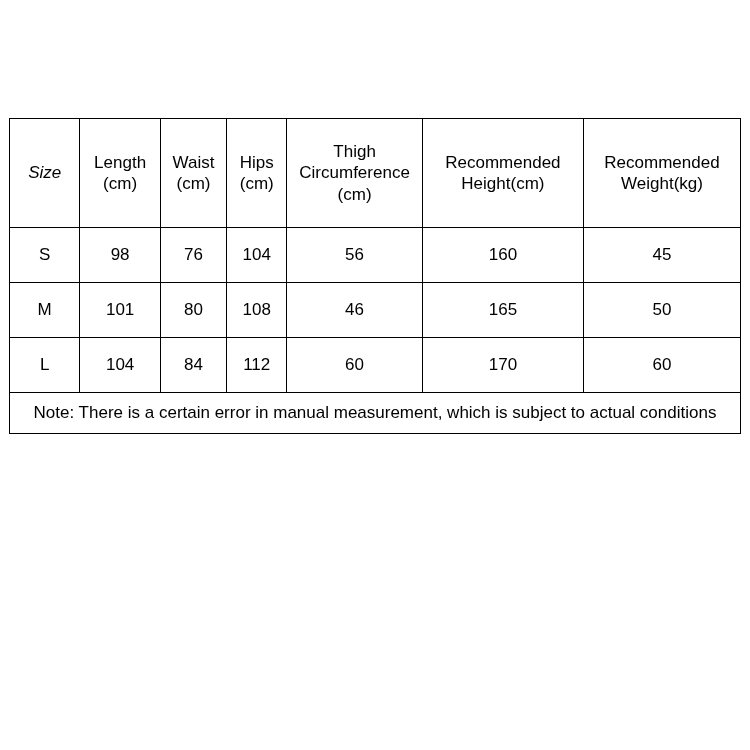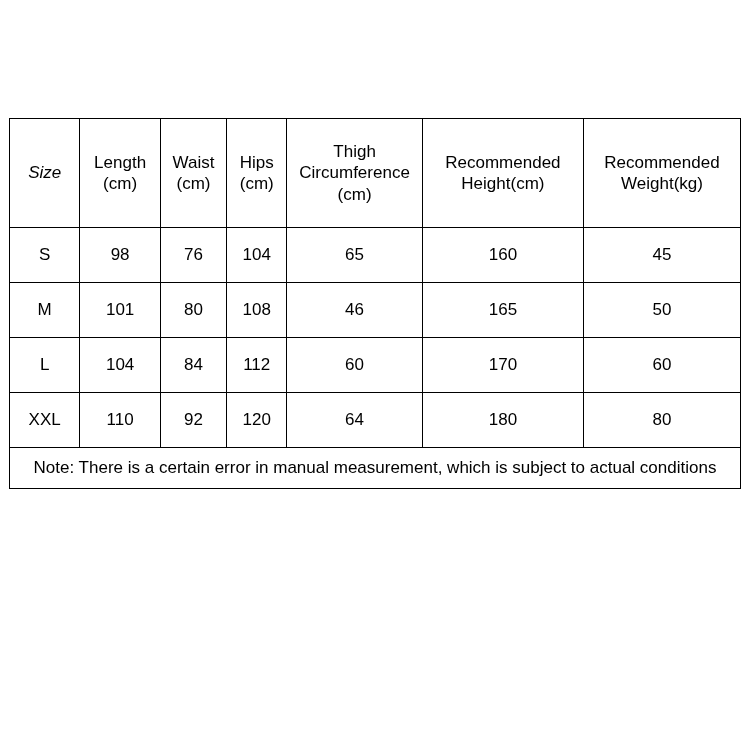--- a/index.html
+++ b/index.html
@@ -106,21 +106,21 @@
             <span class="hdr-line">Weight(kg)</span>
           </th>
         </tr>
       </thead>
       <tbody>
         <tr>
           <td>S</td>
           <td>98</td>
           <td>76</td>
           <td>104</td>
-          <td>65</td>
+          <td>56</td>
           <td>160</td>
           <td>45</td>
         </tr>
         <tr>
           <td>M</td>
           <td>101</td>
           <td>80</td>
           <td>108</td>
           <td>46</td>
           <td>165</td>
@@ -128,28 +128,19 @@
         </tr>
         <tr>
           <td>L</td>
           <td>104</td>
           <td>84</td>
           <td>112</td>
           <td>60</td>
           <td>170</td>
           <td>60</td>
         </tr>
-        <tr>
-          <td>XXL</td>
-          <td>110</td>
-          <td>92</td>
-          <td>120</td>
-          <td>64</td>
-          <td>180</td>
-          <td>80</td>
-        </tr>
         <tr class="note-row">
           <td colspan="7">Note: There is a certain error in manual measurement, which is subject to actual conditions</td>
         </tr>
       </tbody>
     </table>
   </div>
 </div>
 
 </body></html>

